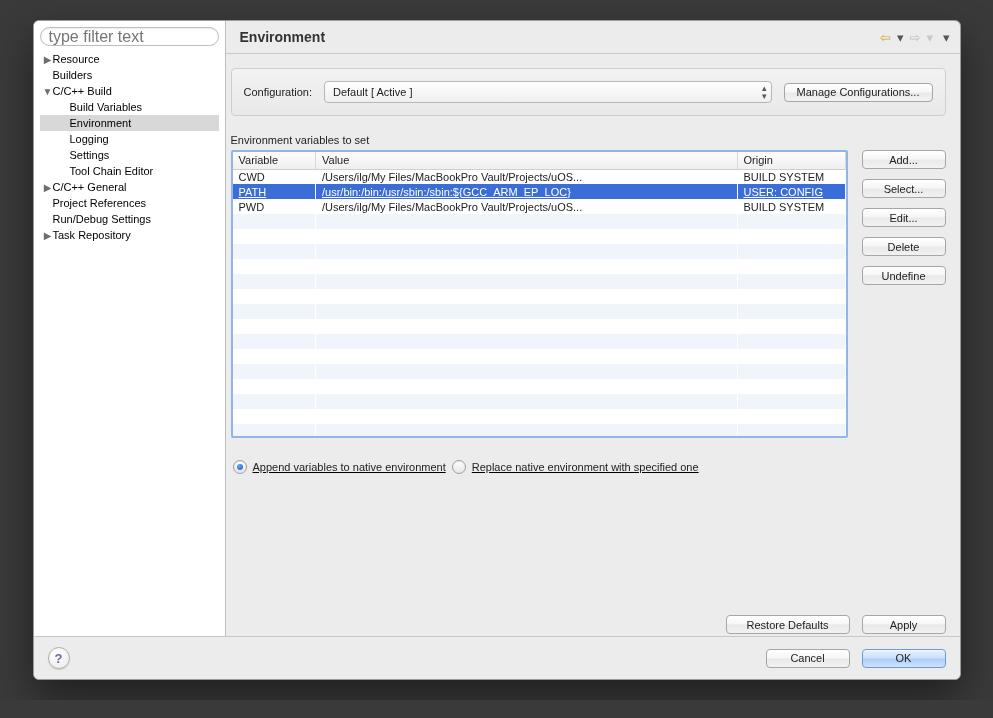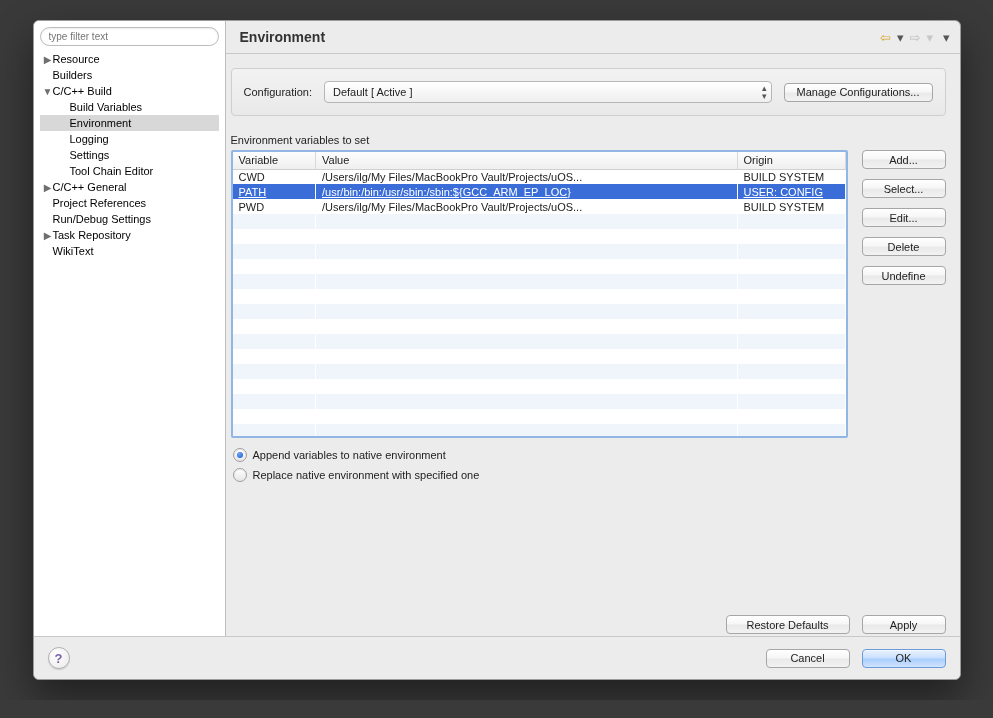--- a/index.html
+++ b/index.html
@@ -52,21 +52,21 @@
   }
   .sidebar {
     width: 192px; background: #ffffff;
     border-right: 1px solid #bdbdbd;
     display: flex; flex-direction: column;
     padding: 6px 6px 6px 6px;
   }
   .filter {
     width: 100%; height: 19px;
     border: 1px solid #bcbcbc; border-radius: 10px;
-    padding: 1px 8px; font-size: 10px; color: #8a8a8a;
+    padding: 1px 8px; font-size: 16px; color: #8a8a8a;
     outline: none; margin-bottom: 5px;
     box-shadow: inset 0 1px 2px rgba(0,0,0,0.08);
   }
   .tree { font-size: 11px; color: #000; user-select: none; }
   .tree .row {
     display: flex; align-items: center; height: 16px; padding-left: 2px;
     white-space: nowrap;
   }
   .tree .arrow { width: 10px; text-align: center; color: #6f6f6f; font-size: 10px; display:inline-block;}
   .tree .row.selected { background: #d8d8d8; }
@@ -143,21 +143,21 @@
     white-space: nowrap; overflow: hidden; text-overflow: ellipsis;
   }
   tbody tr:nth-child(even) td { background: #f0f5fb; }
   tbody tr:nth-child(odd) td { background: #ffffff; }
   tbody tr.selected td {
     background: #3a6dd8 !important; color: #fff; text-decoration: underline;
   }
   .btn-col { display: flex; flex-direction: column; gap: 10px; width: 84px; }
   .btn-col .aqua-btn { width: 84px; }
 
-  .radios { margin-top: 10px; display: flex; flex-direction: column; gap: 6px; padding-left: 2px;}
+  .radios { margin-top: 22px; display: flex; flex-direction: row; gap: 6px; padding-left: 2px; text-decoration: underline;}
   .radio-row { display: flex; align-items: center; gap: 6px; color: #222; }
   .radio-outer {
     width: 14px; height: 14px; border-radius: 50%;
     border: 1px solid #9e9e9e; background: linear-gradient(#fff,#e6e6e6);
     display: flex; align-items: center; justify-content: center;
     box-shadow: inset 0 1px 1px rgba(0,0,0,0.08);
   }
   .radio-outer.checked .radio-inner {
     width: 6px; height: 6px; border-radius: 50%;
     background: radial-gradient(circle at 35% 30%, #6fa4f4, #2f6fe0 70%);
@@ -240,24 +240,20 @@
               <span class="arrow"></span>
               <span>Project References</span>
             </div>
             <div class="row lvl1">
               <span class="arrow"></span>
               <span>Run/Debug Settings</span>
             </div>
             <div class="row lvl1">
               <span class="arrow">▶</span>
               <span>Task Repository</span>
-            </div>
-            <div class="row lvl1">
-              <span class="arrow"></span>
-              <span>WikiText</span>
             </div>
           </div>
       </div>
 
       <div class="main">
         <div class="heading-bar">
           <h1>Environment</h1>
           <div class="heading-icons">
             <span class="arrow-gold">⇦</span>
             <span class="menu-tri">▾</span>

